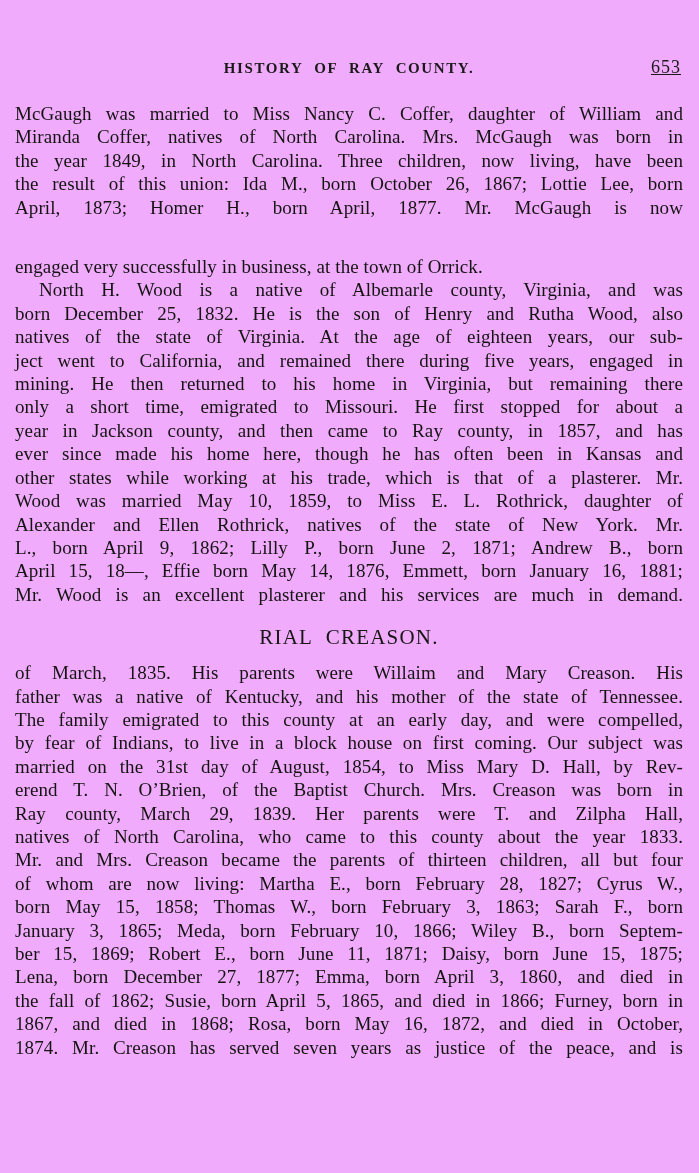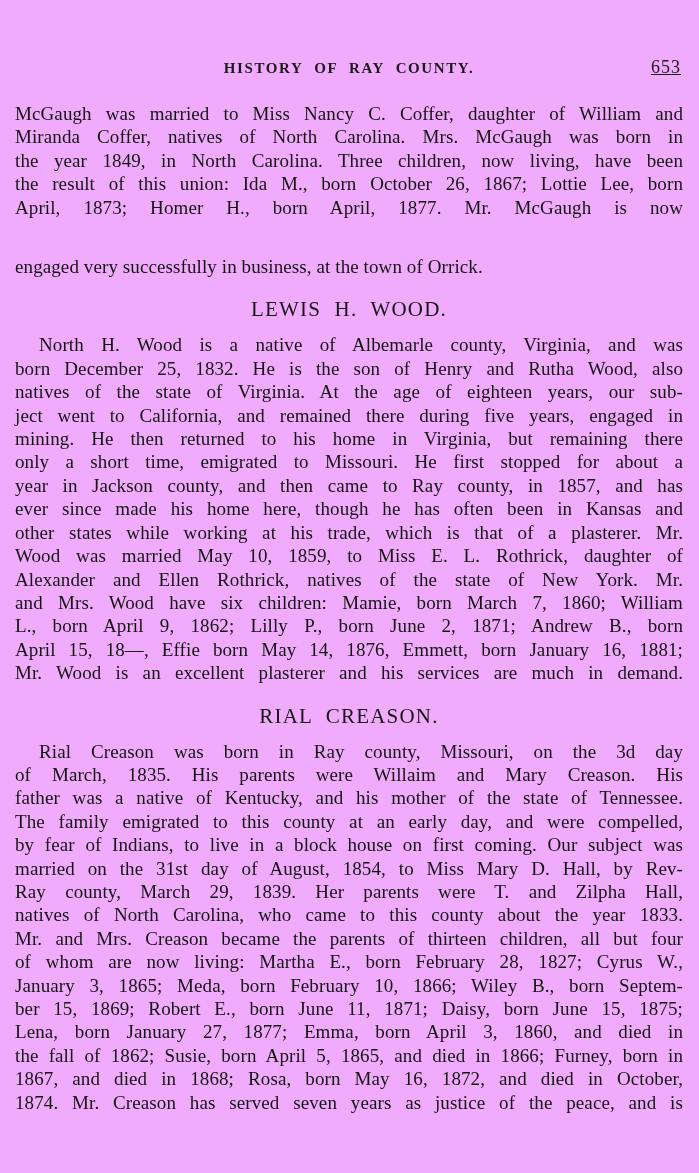--- a/index.html
+++ b/index.html
@@ -77,51 +77,50 @@
   </div>
   <div id="content">
       <div class="paragraph">
         <div class="line">McGaugh was married to Miss Nancy C. Coffer, daughter of William and</div>
         <div class="line">Miranda Coffer, natives of North Carolina.  Mrs. McGaugh was born in</div>
         <div class="line">the year 1849, in North Carolina.  Three children, now living, have been</div>
         <div class="line">the result of this union:  Ida M., born October 26, 1867; Lottie Lee, born</div>
         <div class="line">April, 1873;  Homer H., born April, 1877.  Mr. McGaugh is now</div>
         <div class="line left-last">engaged very successfully in business, at the town of Orrick.</div>
       </div>
-      <div class="section-heading">LEWIS H. WOOD.</div>
       <div class="paragraph">
         <div class="line first-indent">North H. Wood is a native of Albemarle county, Virginia, and was</div>
         <div class="line">born December 25, 1832.  He is the son of Henry and Rutha Wood, also</div>
         <div class="line">natives of the state of Virginia.  At the age of eighteen years, our sub-</div>
         <div class="line">ject went to California, and remained there during five years, engaged in</div>
         <div class="line">mining.  He then returned to his home in Virginia, but remaining there</div>
         <div class="line">only a short time, emigrated to Missouri.  He first stopped for about a</div>
         <div class="line">year in Jackson county, and then came to Ray county, in 1857, and has</div>
         <div class="line">ever since made his home here, though he has often been in Kansas and</div>
         <div class="line">other states while working at his trade, which is that of a plasterer.  Mr.</div>
         <div class="line">Wood was married May 10, 1859, to Miss E. L. Rothrick, daughter of</div>
         <div class="line">Alexander and Ellen Rothrick, natives of the state of New York.  Mr.</div>
-        <div class="line">and Mrs. Wood have six children:  Mamie, born March 7, 1860; William</div>
         <div class="line">L., born April 9, 1862;  Lilly P., born June 2, 1871;  Andrew B., born</div>
         <div class="line">April 15, 18—, Effie born May 14, 1876, Emmett, born January 16, 1881;</div>
         <div class="line">Mr. Wood is an excellent plasterer and his services are much in demand.</div>
       </div>
       <div class="section-heading">RIAL CREASON.</div>
       <div class="paragraph">
-        <div class="line first-indent">Rial Creason was born in Ray county, Missouri, on the 3d day</div>
         <div class="line">of March, 1835.  His parents were Willaim and Mary Creason.  His</div>
         <div class="line">father was a native of Kentucky, and his mother of the state of Tennessee.</div>
         <div class="line">The family emigrated to this county at an early day, and were compelled,</div>
         <div class="line">by fear of Indians, to live in a block house on first coming.  Our subject was</div>
         <div class="line">married on the 31st day of August, 1854, to Miss Mary D. Hall, by Rev-</div>
+        <div class="line">erend T. N. O’Brien, of the Baptist Church.  Mrs. Creason was born in</div>
         <div class="line">Ray county, March 29, 1839.  Her parents were T. and Zilpha Hall,</div>
         <div class="line">natives of North Carolina, who came to this county about the year 1833.</div>
         <div class="line">Mr. and Mrs. Creason became the parents of thirteen children, all but four</div>
         <div class="line">of whom are now living:  Martha E., born February 28, 1827; Cyrus W.,</div>
+        <div class="line">born May 15, 1858; Thomas W., born February 3, 1863; Sarah F., born</div>
         <div class="line">January 3, 1865; Meda, born February 10, 1866; Wiley B., born Septem-</div>
         <div class="line">ber 15, 1869; Robert E., born June 11, 1871; Daisy, born June 15, 1875;</div>
-        <div class="line">Lena, born January 27, 1877; Emma, born April 3, 1860, and died in</div>
+        <div class="line">Lena, born December 27, 1877; Emma, born April 3, 1860, and died in</div>
         <div class="line">the fall of 1862; Susie, born April 5, 1865, and died in 1866; Furney, born in</div>
         <div class="line">1867, and died in 1868; Rosa, born May 16, 1872, and died in October,</div>
         <div class="line">1874.  Mr. Creason has served seven years as justice of the peace, and is</div>
       </div>
     </div>
 </div>
 
 </body></html>

